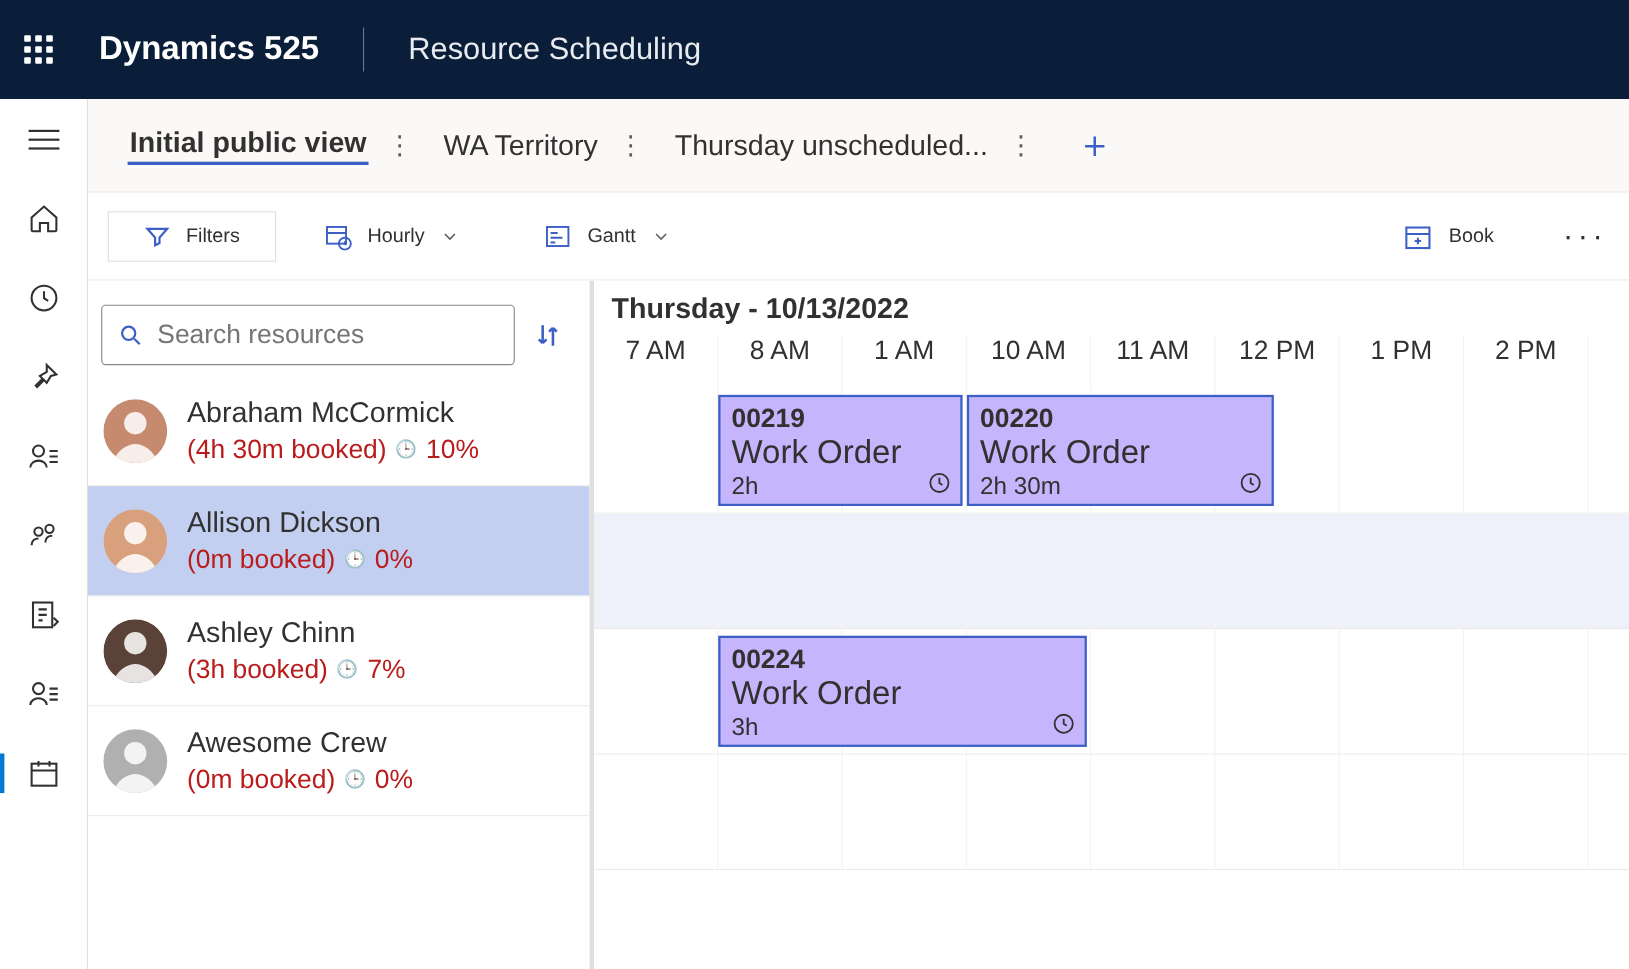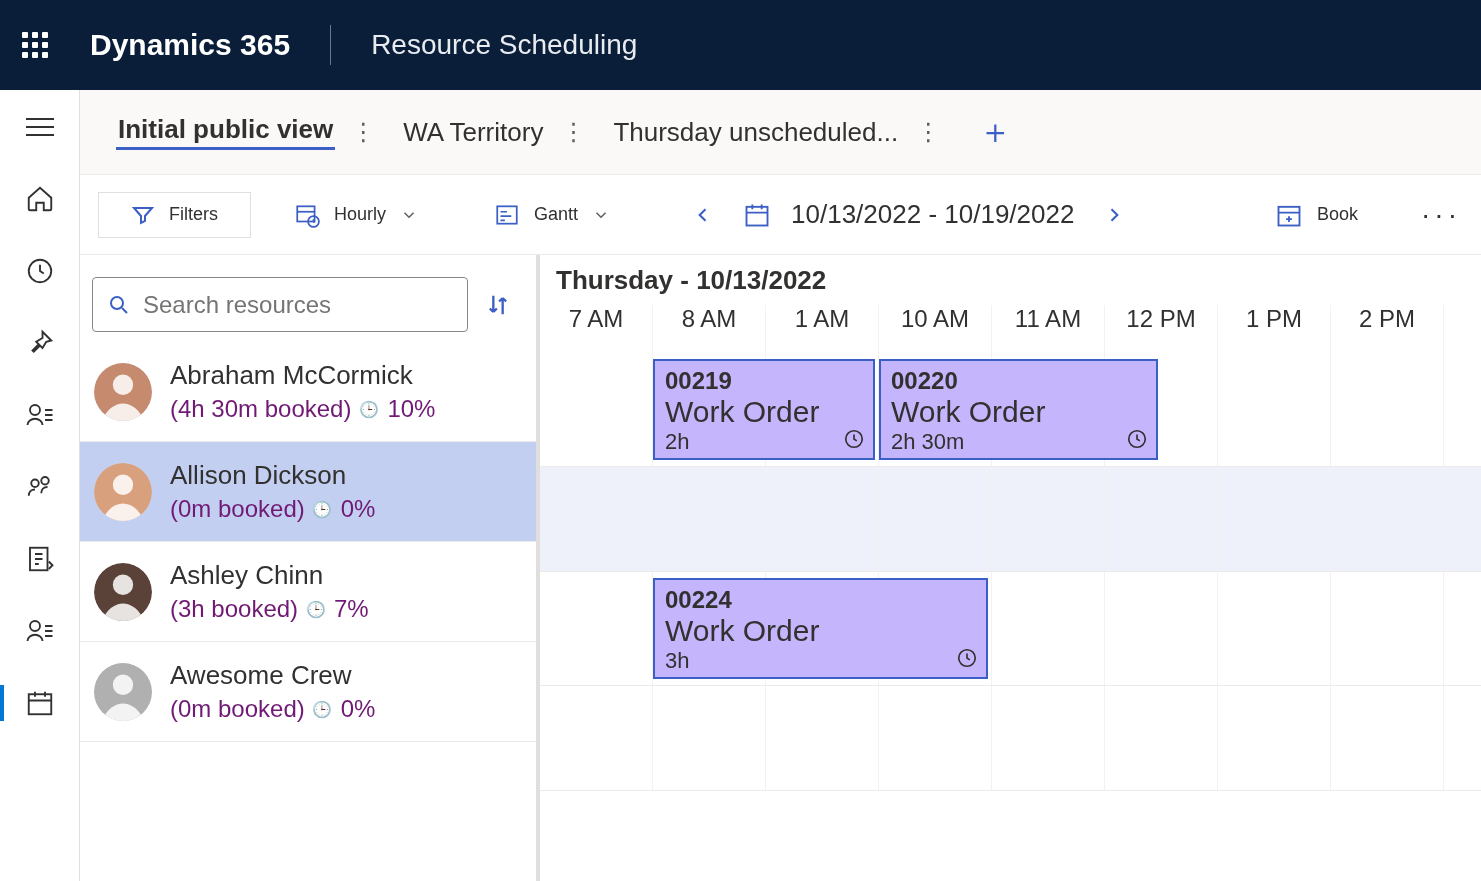--- a/index.html
+++ b/index.html
@@ -46,21 +46,21 @@
 .searchbox input::placeholder { color: #767573; }
 .sort-btn { color: #3b5fc4; cursor: pointer; }
 
 .res-list { flex: 1; overflow: auto; }
 .res-item { display: flex; align-items: center; gap: 18px; padding: 18px 14px; border-bottom: 1px solid #edebe9; cursor: pointer; }
 .res-item.selected { background: #c2cff0; }
 .avatar { width: 58px; height: 58px; border-radius: 50%; background: #d2d0ce; display:flex; align-items:center; justify-content:center; overflow:hidden; }
 .avatar svg { width:100%; height:100%; }
 .res-info { display: flex; flex-direction: column; gap: 4px; }
 .res-name { font-size: 26px; }
-.res-meta { font-size: 24px; color: #701a75; display:flex; align-items:center; gap:8px;}
+.res-meta { font-size: 24px; color: #b91c1c; display:flex; align-items:center; gap:8px;}
 .res-meta .clk { font-size:16px; }
 
 .timeline { flex: 1; overflow: auto; position: relative; }
 .tl-header { height: 50px; display: flex; align-items: center; padding-left: 16px; font-size: 26px; font-weight: 600; }
 .tl-hours { height: 48px; display: flex; position: sticky; top: 50px; background: #fff; }
 .hour { width: 113px; min-width:113px; text-align: center; font-size: 24px; color: #323130; border-right: 1px solid #f3f2f1;}
 .tl-grid { position: relative; }
 .tl-row { height: 114px; position: relative; border-bottom: 1px solid #edebe9; }
 .tl-row.selected { background: #eef1fa; }
 .tl-row .gridlines { position:absolute; inset:0; display:flex; }
@@ -83,21 +83,21 @@
     <span></span>
       <span></span>
       <span></span>
       <span></span>
       <span></span>
       <span></span>
       <span></span>
       <span></span>
       <span></span>
   </div>
-  <div class="brand">Dynamics 365</div>
+  <div class="brand">Dynamics 525</div>
   <div class="vsep"></div>
   <div class="appname">Resource Scheduling</div>
 </div>
 
 <div class="main">
   <div class="siderail">
     <div class="rail-item">
         <div class="ham">
           <span></span>
           <span></span>
@@ -203,39 +203,20 @@
             </svg>
           </span>
         <span>Gantt</span>
         <span class="chev">
             <svg width="18" height="18" viewBox="0 0 24 24" fill="none" stroke="#605e5c" stroke-width="2">
               <path d="M6 9l6 6 6-6"></path>
             </svg>
           </span>
       </div>
       <div style="width:20px"></div>
-      <div class="daterange">
-        <span class="nav-arrow">
-            <svg width="20" height="20" viewBox="0 0 24 24" fill="none" stroke="#3b5fc4" stroke-width="2.5">
-              <path d="M15 5l-7 7 7 7"></path>
-            </svg>
-          </span>
-        <span class="ico">
-            <svg width="28" height="28" viewBox="0 0 24 24" fill="none" stroke="#3b5fc4" stroke-width="1.6">
-              <rect x="3" y="5" width="18" height="16"></rect>
-              <path d="M3 10h18M8 3v4M16 3v4"></path>
-            </svg>
-          </span>
-        <span>10/13/2022 - 10/19/2022</span>
-        <span class="nav-arrow">
-            <svg width="20" height="20" viewBox="0 0 24 24" fill="none" stroke="#3b5fc4" stroke-width="2.5">
-              <path d="M9 5l7 7-7 7"></path>
-            </svg>
-          </span>
-      </div>
       <div class="spacer"></div>
       <div class="tb-btn">
         <span class="ico">
             <svg width="28" height="28" viewBox="0 0 24 24" fill="none" stroke="#3b5fc4" stroke-width="1.6">
               <rect x="3" y="5" width="18" height="16"></rect>
               <path d="M3 10h18M12 13v5M9.5 15.5h5"></path>
             </svg>
           </span>
         <span>Book</span>
       </div>

